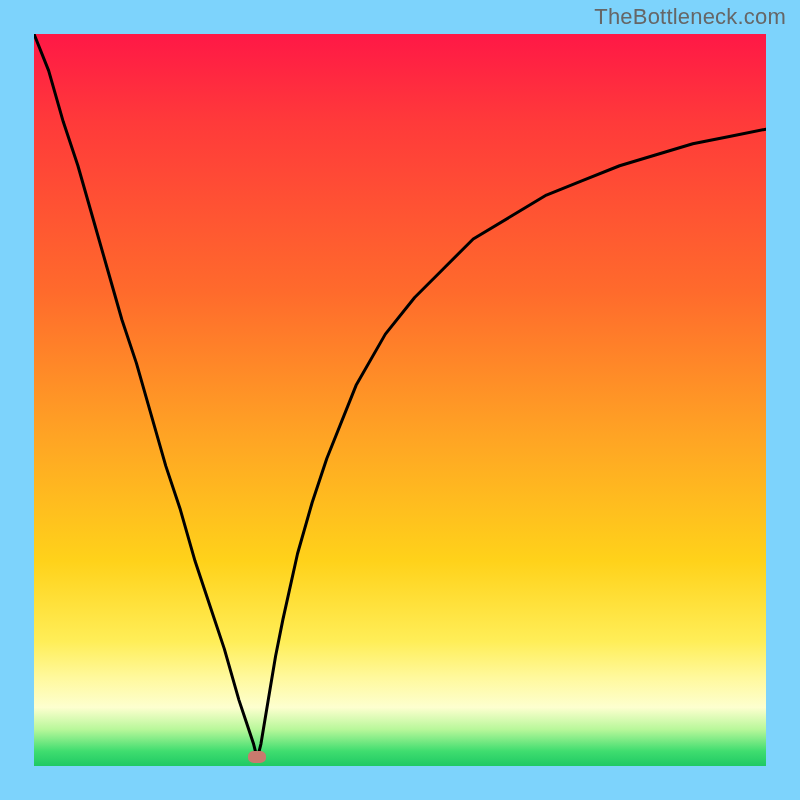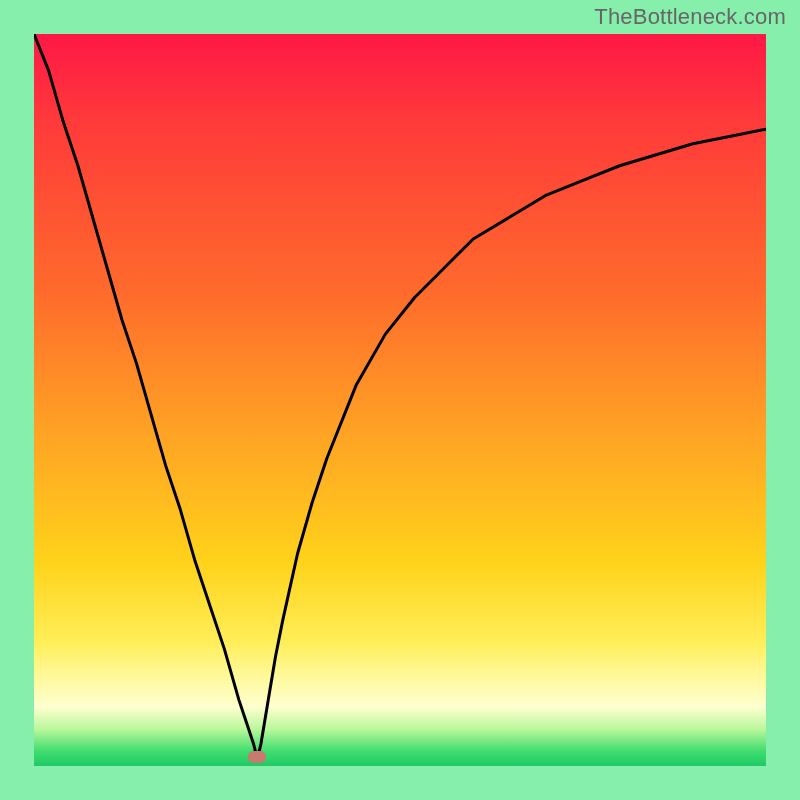--- a/index.html
+++ b/index.html
@@ -8,21 +8,21 @@
     width: 800px;
     height: 800px;
     background: #000;
     font-family: Arial, Helvetica, sans-serif;
     overflow: hidden;
   }
   .outer {
     position: relative;
     width: 800px;
     height: 800px;
-    background: #86efac;
+    background: #7dd3fc;
   }
   .watermark {
     position: absolute;
     top: 4px;
     right: 14px;
     color: #666;
     font-size: 22px;
     letter-spacing: 0.2px;
     z-index: 3;
   }

